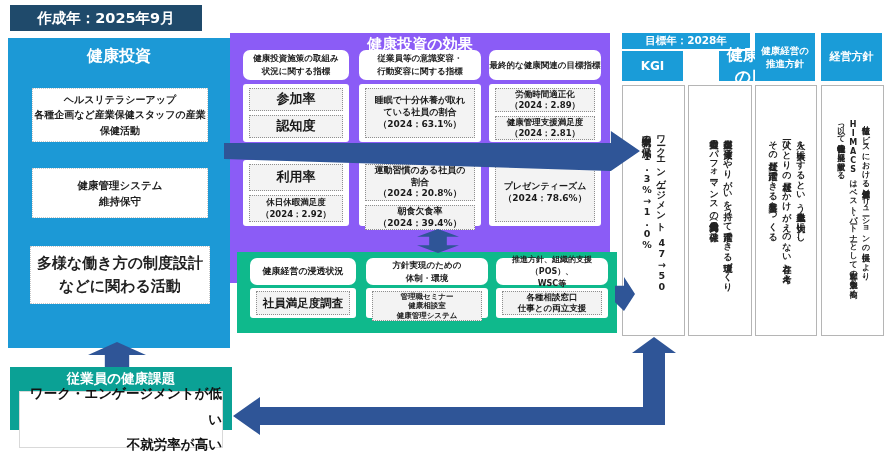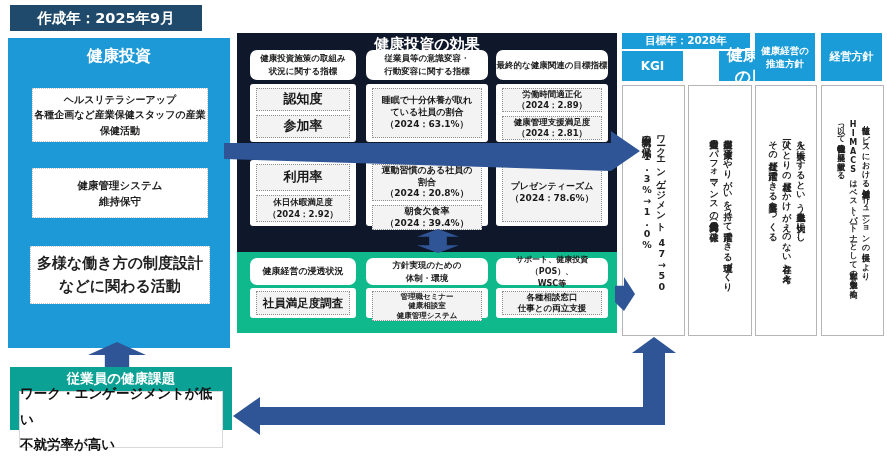--- a/index.html
+++ b/index.html
@@ -22,25 +22,25 @@
   .i1{left:24px;top:50px;width:174px;height:52px;font-size:10px;text-align:center;}
   .i2{left:24px;top:130px;width:174px;height:48px;font-size:10.5px;}
   .i3{left:22px;top:208px;width:178px;height:56px;font-size:15px;}
 
   
   .issues{left:10px;top:367px;width:222px;height:63px;background:#0BA195;}
   .issues-title{position:absolute;left:0;top:3px;width:100%;text-align:center;color:#fff;
                 font-size:13.5px;font-weight:bold;}
   .issues-body{position:absolute;left:9px;top:24px;width:202px;height:55px;background:#fff;
                border:1px solid #d9d9d9;display:flex;align-items:center;justify-content:center;
-               text-align:left;font-size:13.5px;font-weight:bold;color:#111;
+               text-align:right;font-size:13.5px;font-weight:bold;color:#111;
                white-space:pre-line;line-height:1.9;}
 
   
-  .effects{left:237px;top:33px;width:380px;height:250px;background:#0f172a;}
+  .effects{left:230px;top:33px;width:380px;height:250px;background:#8b5cf6;}
   .effects-title{position:absolute;left:0;top:2px;width:100%;text-align:center;color:#fff;
                  font-size:15px;font-weight:bold;}
   .culture{left:237px;top:252px;width:380px;height:81px;background:#0FB98C;}
   .culture-title{position:absolute;left:0;bottom:1px;width:100%;text-align:center;color:#fff;
                  font-size:12.5px;font-weight:bold;}
   .colhdr{position:absolute;background:#fff;border-radius:7px;display:flex;align-items:center;
           justify-content:center;text-align:center;font-weight:bold;color:#222;
           white-space:pre-line;line-height:1.5;}
   .panel{position:absolute;background:#fff;border-radius:3px;display:flex;flex-direction:column;
          padding:4px 6px;gap:4px;box-sizing:border-box;}
@@ -105,22 +105,22 @@
 維持保守</div>
     <div class="wbox i3">多様な働き方の制度設計などに関わる活動</div>
   </section>
 
   <section class="abs effects">
     <div class="effects-title">健康投資の効果</div>
 
     <div class="colhdr ecA ehdr">健康投資施策の取組み
 状況に関する指標</div>
     <div class="panel ecA etop">
+      <div class="gbox fs13">参加率</div>
       <div class="gbox fs13">認知度</div>
-      <div class="gbox fs13">参加率</div>
     </div>
     <div class="panel ecA ebot">
       <div class="gbox fs13">利用率</div>
       <div class="gbox fs85">休日休暇満足度
 （2024：2.92）</div>
     </div>
 
     <div class="colhdr ecB ehdr">従業員等の意識変容・
 行動変容に関する指標</div>
     <div class="panel ecB etop">
@@ -154,21 +154,21 @@
     <div class="panel ecA cpanel">
       <div class="gbox c1f">社員満足度調査</div>
     </div>
     <div class="colhdr ecB chdr chf2">方針実現のための
 体制・環境</div>
     <div class="panel ecB cpanel">
       <div class="gbox c2f">管理職セミナー
 健康相談室
 健康管理システム</div>
     </div>
-    <div class="colhdr ecC chdr chf3">サポート、健康投資（POS）、
+    <div class="colhdr ecC chdr chf3">推進方針、組織的支援（POS）、
 WSC等</div>
     <div class="panel ecC cpanel">
       <div class="gbox c3f">各種相談窓口
 仕事との両立支援</div>
     </div>
   </section>
 
   <div class="abs fc target-bar">目標年：2028年</div>
 
   <div class="abs fc goal-hdr gh1">KGI</div>

